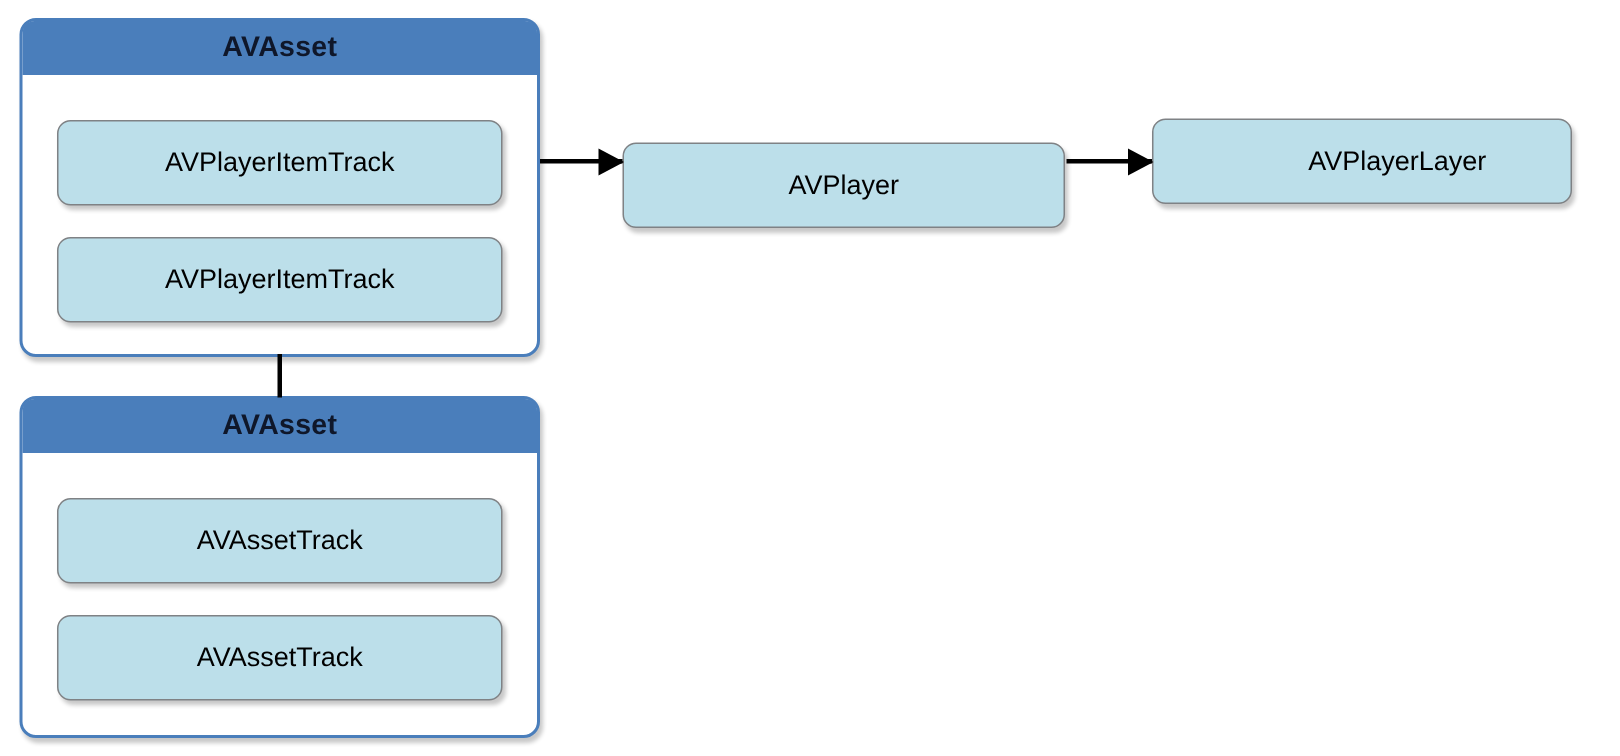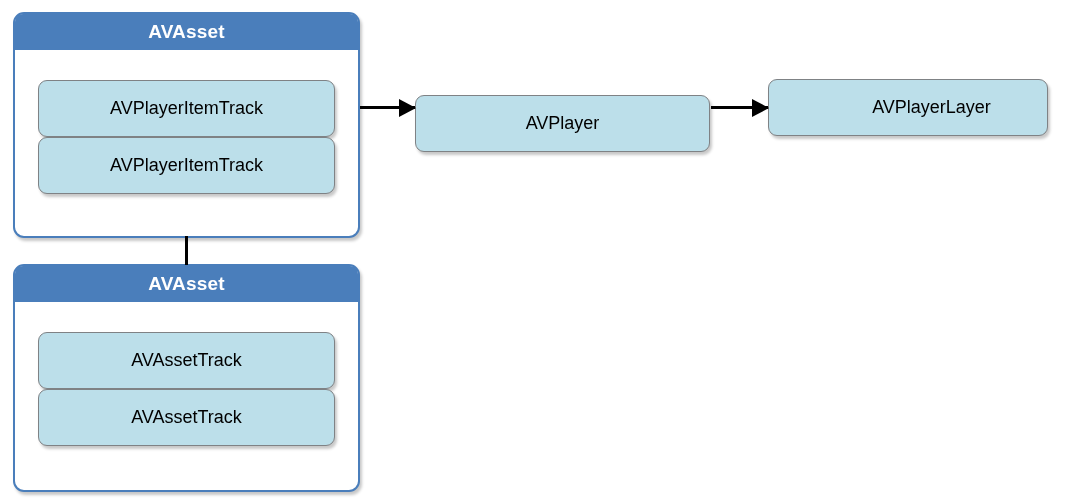--- a/index.html
+++ b/index.html
@@ -26,33 +26,34 @@
     background: #ffffff;
     border: 2px solid #4a7ebb;
     border-radius: 11px;
     box-shadow: 2px 3px 3px rgba(0,0,0,0.22);
   }
   .asset-header {
     box-sizing: border-box;
     height: 36px;
     background: #4a7ebb;
     border-radius: 8px 8px 0 0;
-    color: #ffffff;
+    color: #0f172a;
     font-size: 19px;
     font-weight: bold;
     display: flex;
     align-items: center;
     justify-content: center;
     letter-spacing: 0.2px;
   }
   .asset-body {
     box-sizing: border-box;
     padding: 30px 23px 22px 23px;
     display: flex;
     flex-direction: column;
+    gap: 21px;
   }
 
   
   .node {
     box-sizing: border-box;
     background: #bcdfea;
     border: 1.5px solid #7f8285;
     border-radius: 9px;
     color: #000000;
     font-size: 18px;

